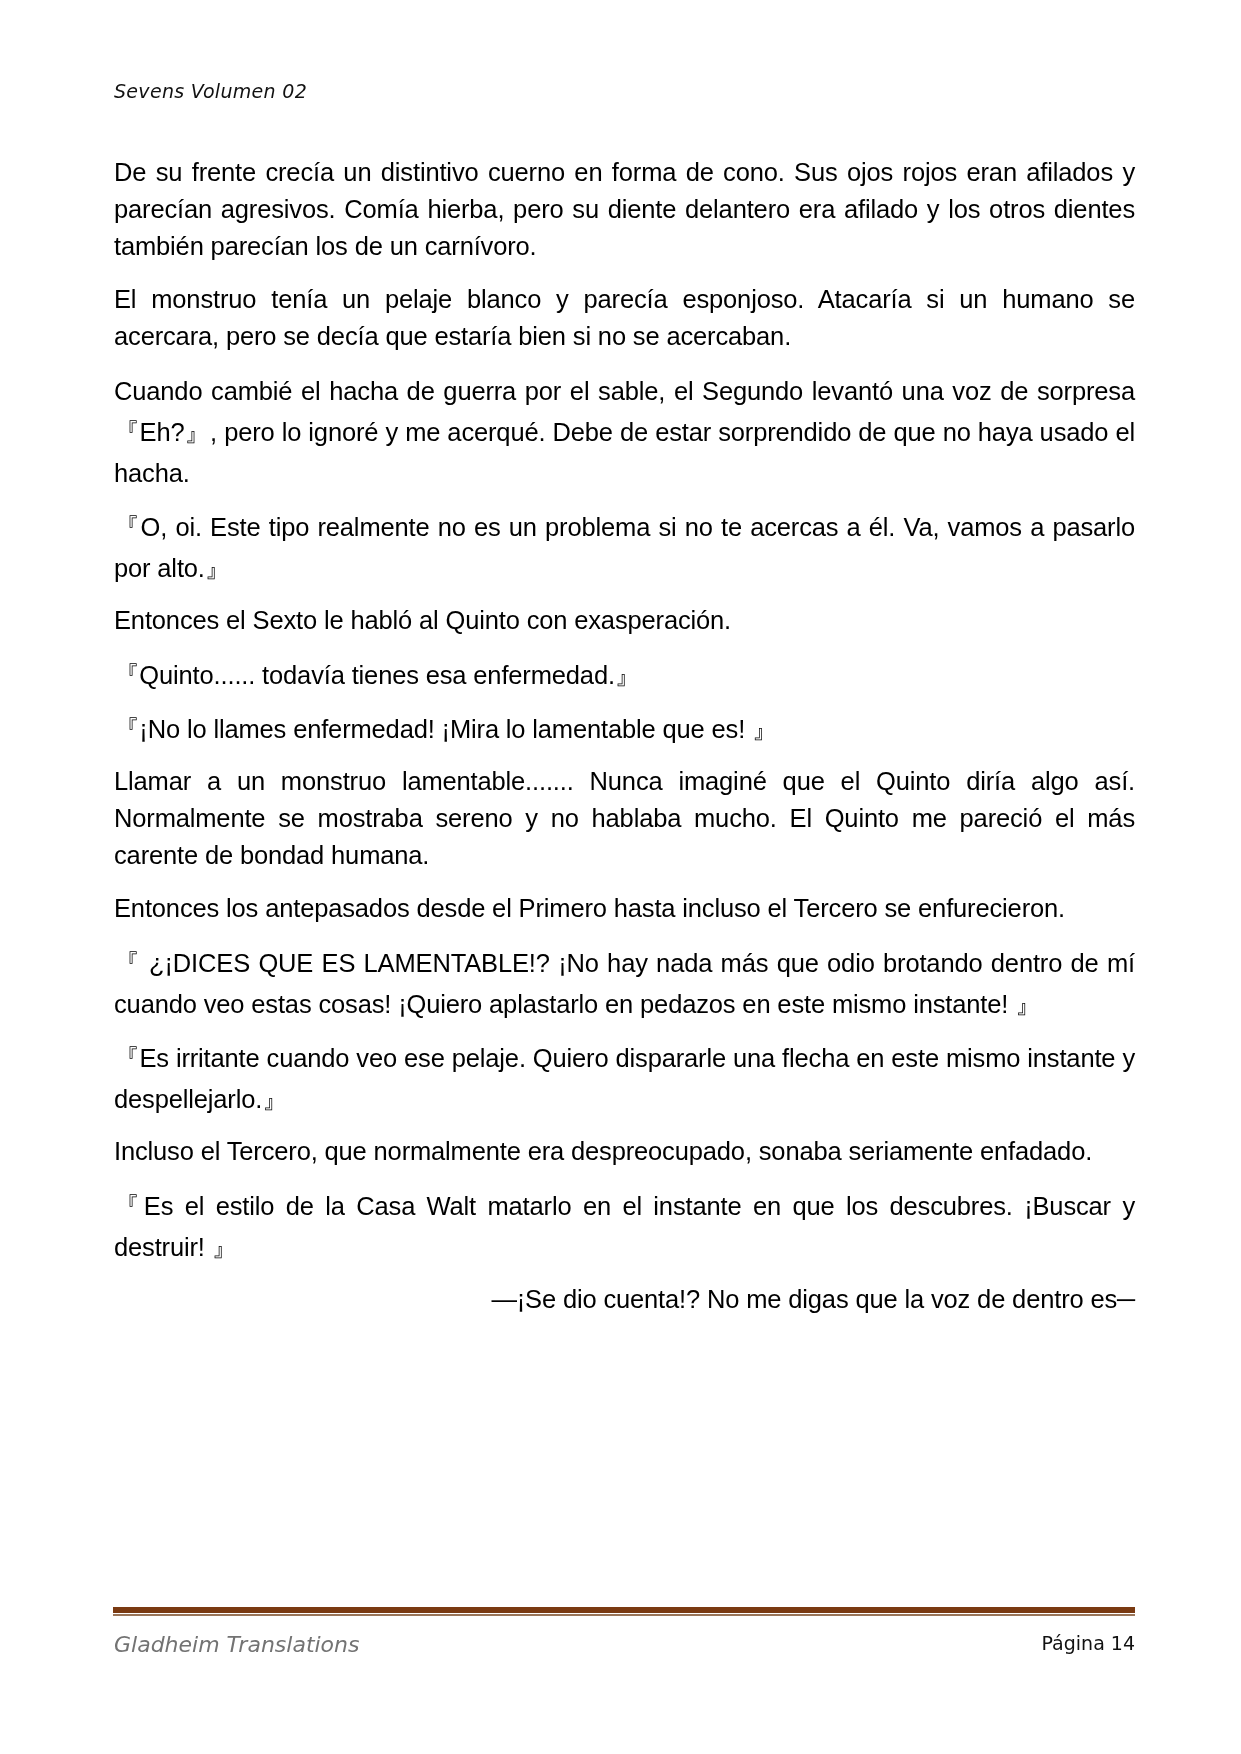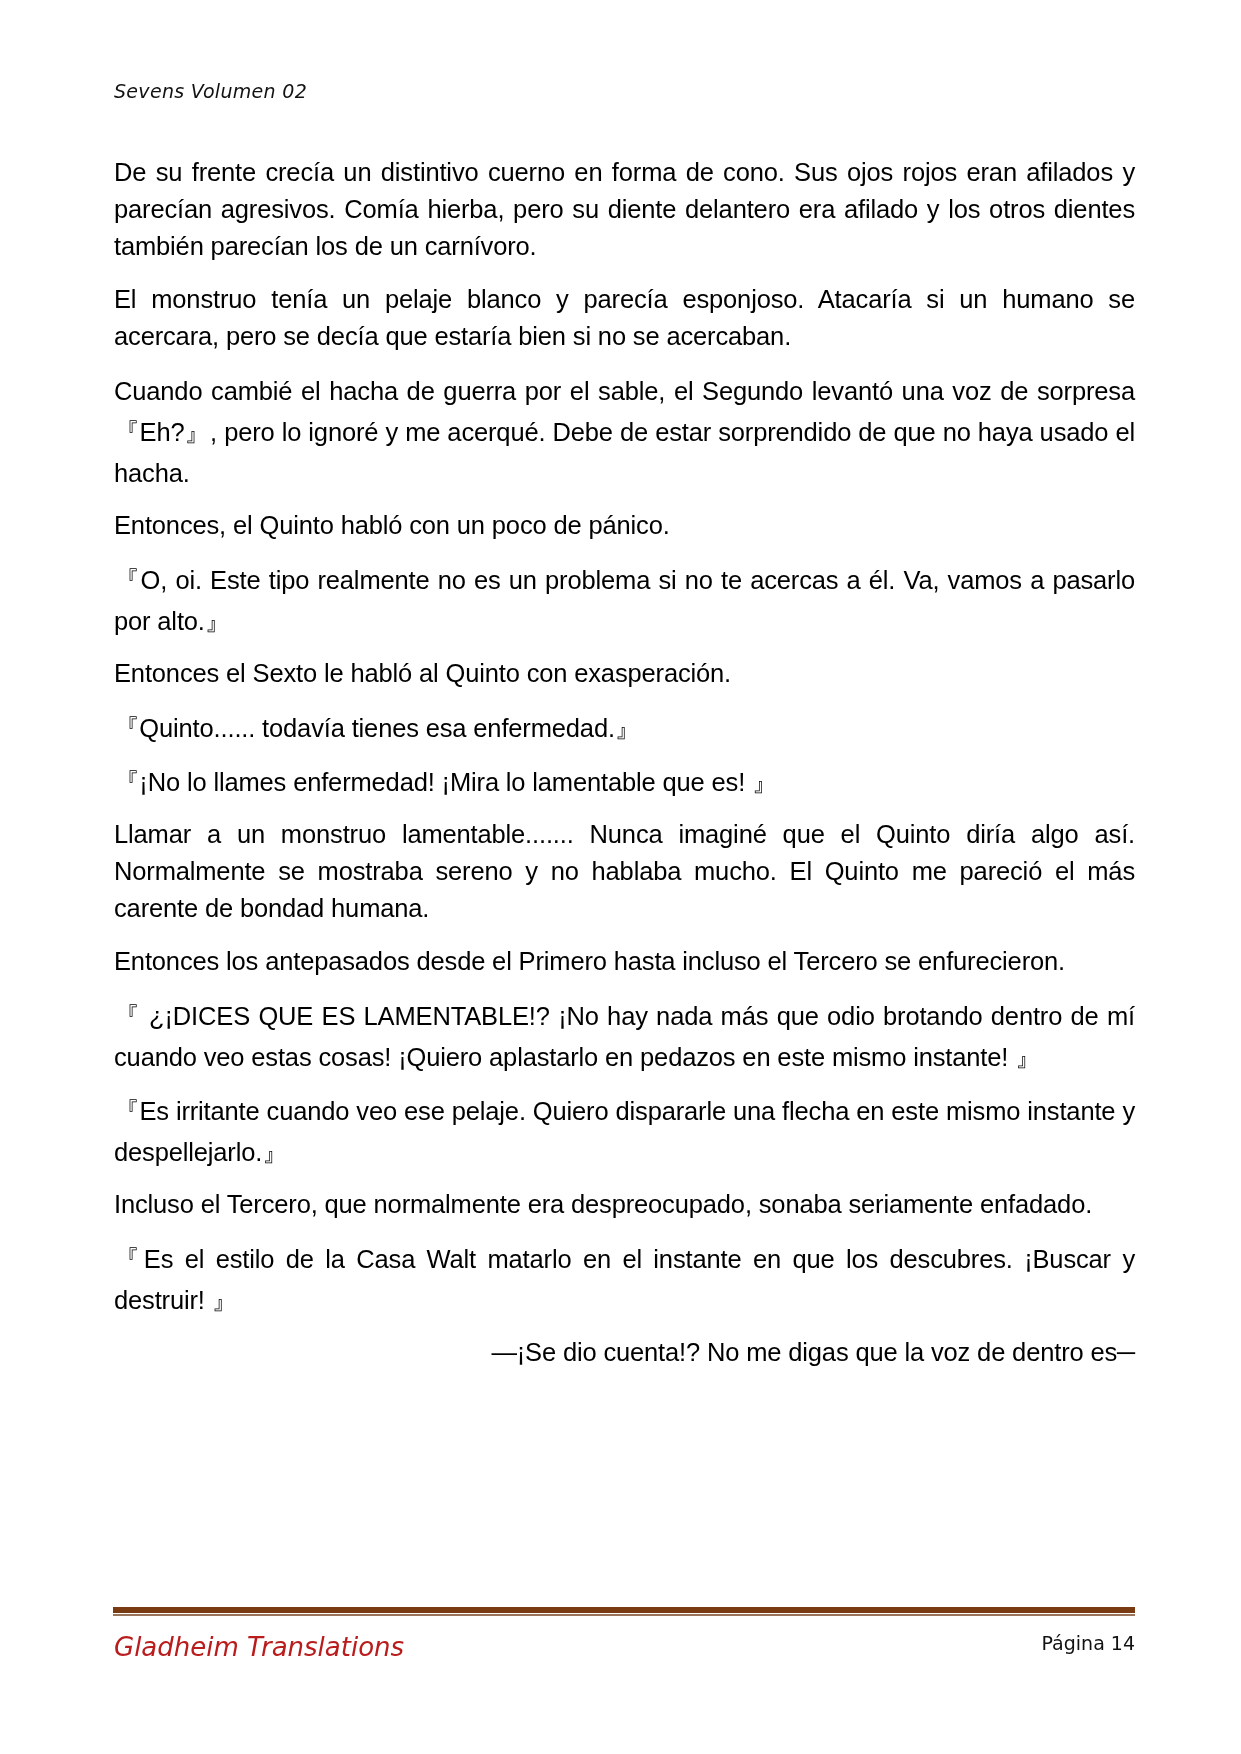--- a/index.html
+++ b/index.html
@@ -60,43 +60,42 @@
       height: 2px;
       margin-top: 1px;
       background: #9a7559;
     }
     .footer-left {
       position: absolute;
       left: 114px;
       top: 1632px;
       font-family: "DejaVu Sans", sans-serif;
       font-style: italic;
-      font-size: 26px;
-      color: #b91c1c;
+      font-size: 22px;
+      color: #737373;
     }
     .footer-right {
       position: absolute;
       right: 106px;
       top: 1632px;
       font-family: "DejaVu Sans", sans-serif;
       font-size: 19px;
       color: #111;
       margin-left: 8px;
     }
   </style>
 </head>
 <body>
 
 <div class="header">Sevens Volumen 02</div>
 
 <div class="content">
   <p class="para">De su frente crecía un distintivo cuerno en forma de cono. Sus ojos rojos eran afilados y parecían agresivos. Comía hierba, pero su diente delantero era afilado y los otros dientes también parecían los de un carnívoro.</p>
   <p class="para">El monstruo tenía un pelaje blanco y parecía esponjoso. Atacaría si un humano se acercara, pero se decía que estaría bien si no se acercaban.</p>
   <p class="para dialog">Cuando cambié el hacha de guerra por el sable, el Segundo levantó una voz de sorpresa 『Eh?』, pero lo ignoré y me acerqué. Debe de estar sorprendido de que no haya usado el hacha.</p>
-  <p class="para">Entonces, el Quinto habló con un poco de pánico.</p>
   <p class="para dialog">『O, oi. Este tipo realmente no es un problema si no te acercas a él. Va, vamos a pasarlo por alto.』</p>
   <p class="para">Entonces el Sexto le habló al Quinto con exasperación.</p>
   <p class="para dialog">『Quinto...... todavía tienes esa enfermedad.』</p>
   <p class="para dialog">『¡No lo llames enfermedad! ¡Mira lo lamentable que es! 』</p>
   <p class="para">Llamar a un monstruo lamentable....... Nunca imaginé que el Quinto diría algo así. Normalmente se mostraba sereno y no hablaba mucho. El Quinto me pareció el más carente de bondad humana.</p>
   <p class="para">Entonces los antepasados desde el Primero hasta incluso el Tercero se enfurecieron.</p>
   <p class="para dialog">『 ¿¡DICES QUE ES LAMENTABLE!? ¡No hay nada más que odio brotando dentro de mí cuando veo estas cosas! ¡Quiero aplastarlo en pedazos en este mismo instante! 』</p>
   <p class="para dialog">『Es irritante cuando veo ese pelaje. Quiero dispararle una flecha en este mismo instante y despellejarlo.』</p>
   <p class="para">Incluso el Tercero, que normalmente era despreocupado, sonaba seriamente enfadado.</p>
   <p class="para dialog">『Es el estilo de la Casa Walt matarlo en el instante en que los descubres. ¡Buscar y destruir! 』</p>

